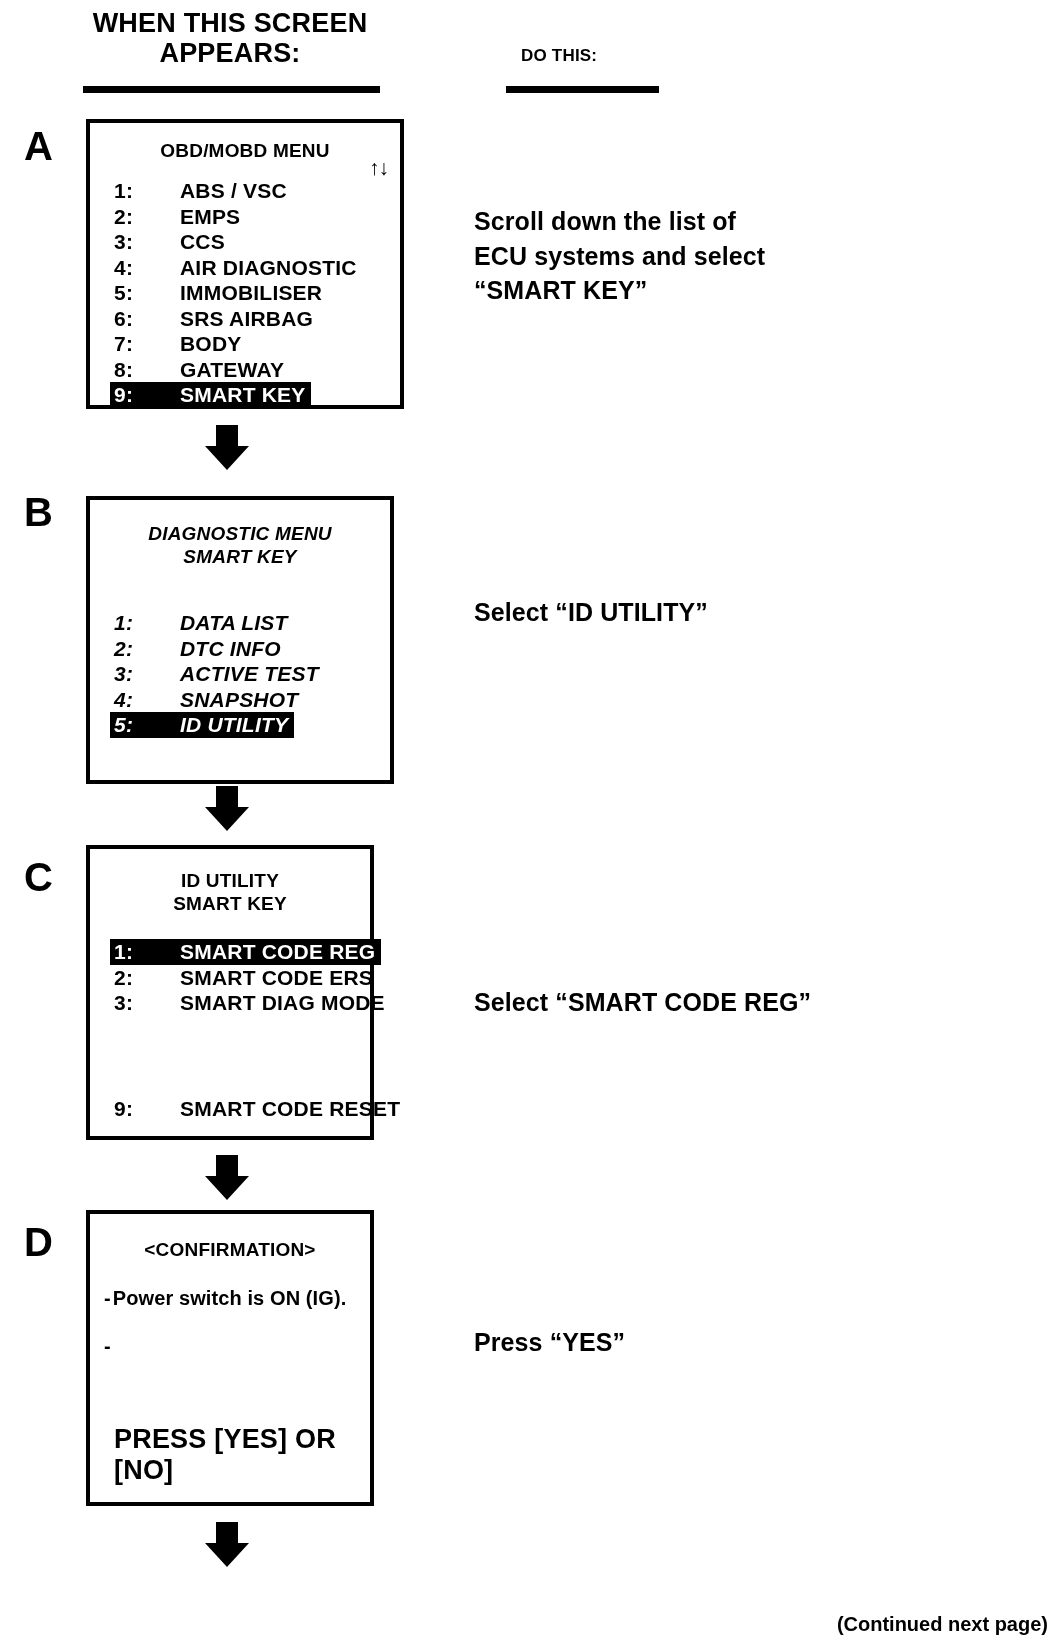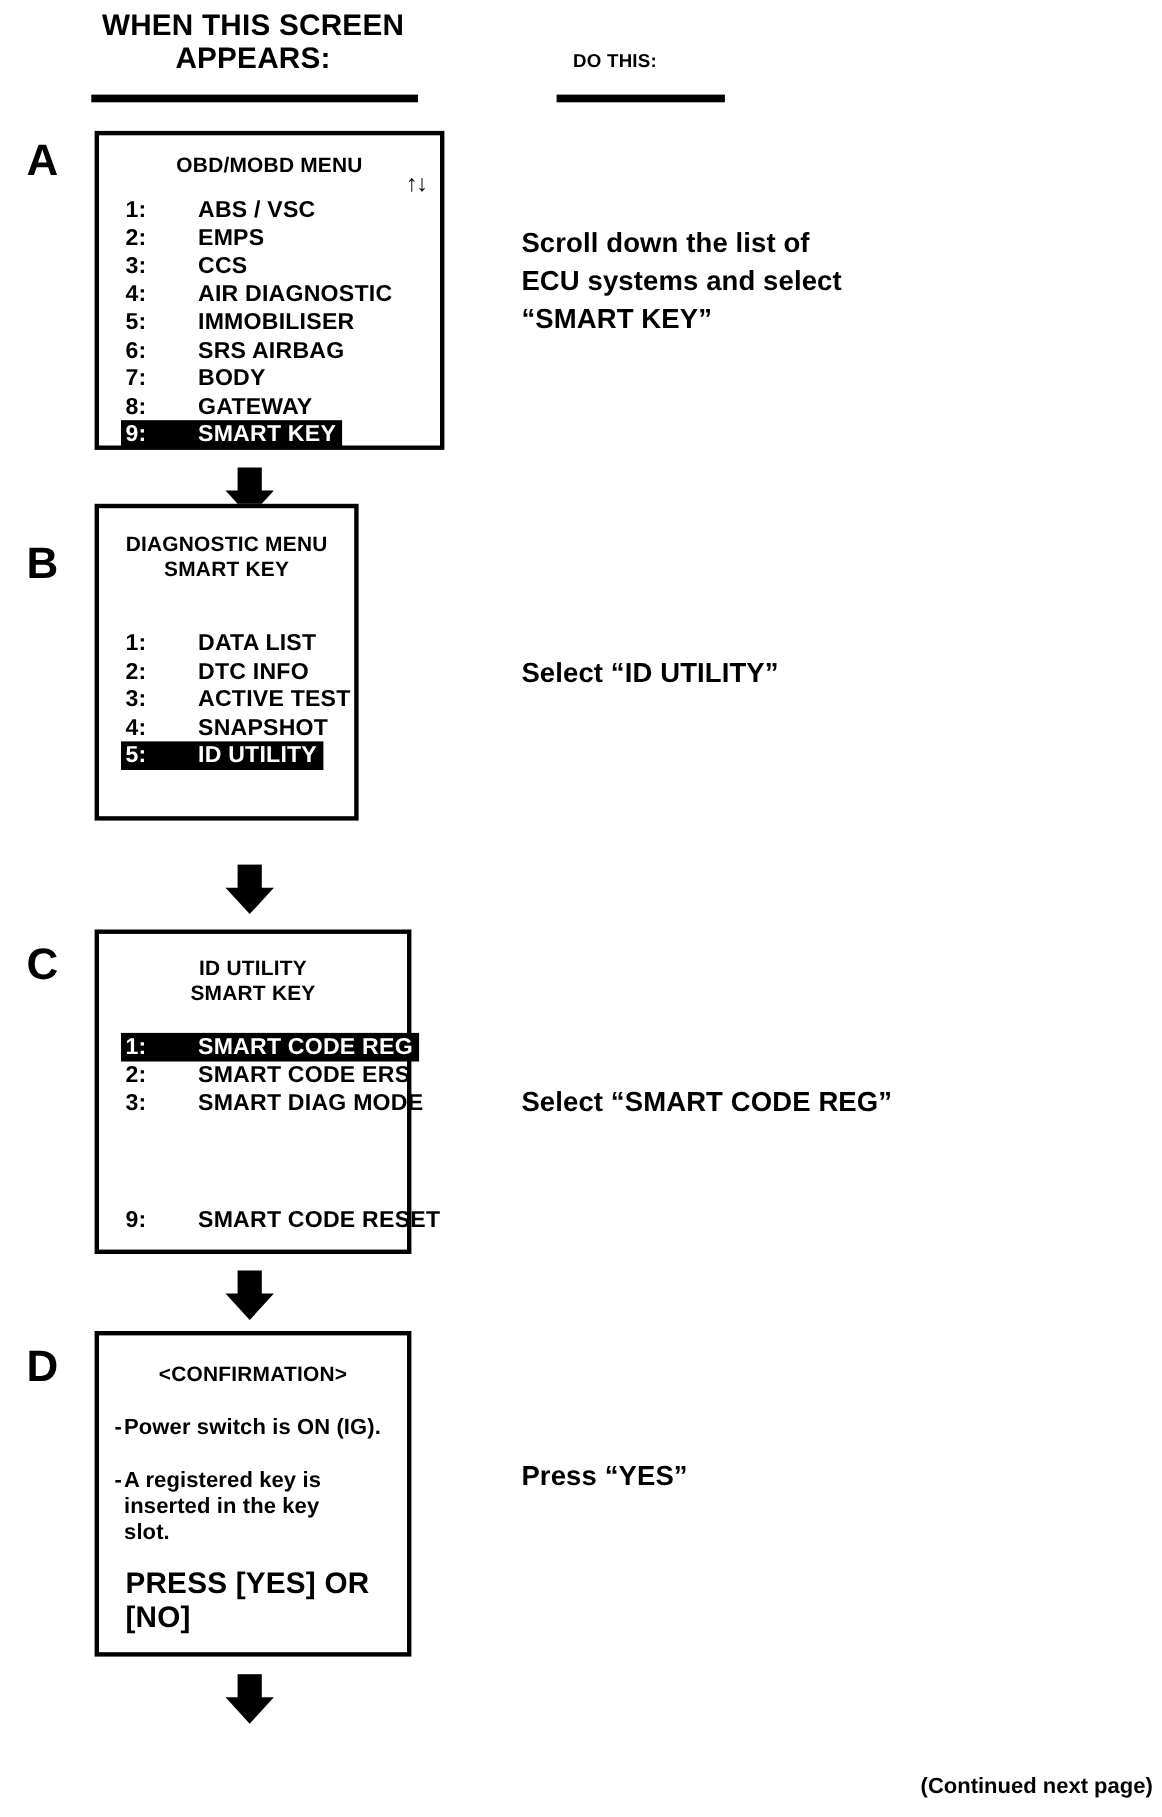--- a/index.html
+++ b/index.html
@@ -245,21 +245,21 @@
 ECU systems and select
 “SMART KEY”</div>
 
 <div class="arrow-down" style="top:425px;">
   <div class="shaft"></div>
   <div class="head"></div>
 </div>
 
 <div class="step-letter" style="left:24px; top:492px;">B</div>
 
-<div class="screen" style="top:458px; width:240px; height:288px;">
+<div class="screen" style="top:496px; width:308px; height:288px;font-style:italic;">
   <div class="screen-title" style="margin-top:22px; white-space:pre-line;">DIAGNOSTIC MENU
 SMART KEY</div>
   <ul class="menu-list" style="margin-top:42px; margin-left:24px;">
     <li class="menu-row">
       <span class="num">1:</span>
       <span class="lbl">DATA LIST</span>
     </li>
     <li class="menu-row">
       <span class="num">2:</span>
       <span class="lbl">DTC INFO</span>
@@ -323,23 +323,20 @@
 <div class="screen" style="top:1210px; width:288px; height:296px;">
   <div class="screen-title" style="margin-top:24px;">&lt;CONFIRMATION&gt;</div>
 
   <div class="conf-bullet" style="margin-top:26px; margin-left:14px;">
     <span class="conf-line dash">-</span>
     <span class="conf-line">Power switch is ON (IG).</span>
   </div>
 
   <div class="conf-bullet" style="margin-top:24px; margin-left:14px;">
     <span class="conf-line dash">-</span>
-    <span class="conf-line">A registered key is
-inserted in the key
-slot.</span>
   </div>
 
   <div class="press-line" style="position:absolute; left:24px; bottom:16px;">PRESS [YES] OR [NO]</div>
 </div>
 
 <div class="instruction" style="top:1325px;">Press “YES”</div>
 
 <div class="arrow-down" style="top:1522px;">
   <div class="shaft"></div>
   <div class="head"></div>

